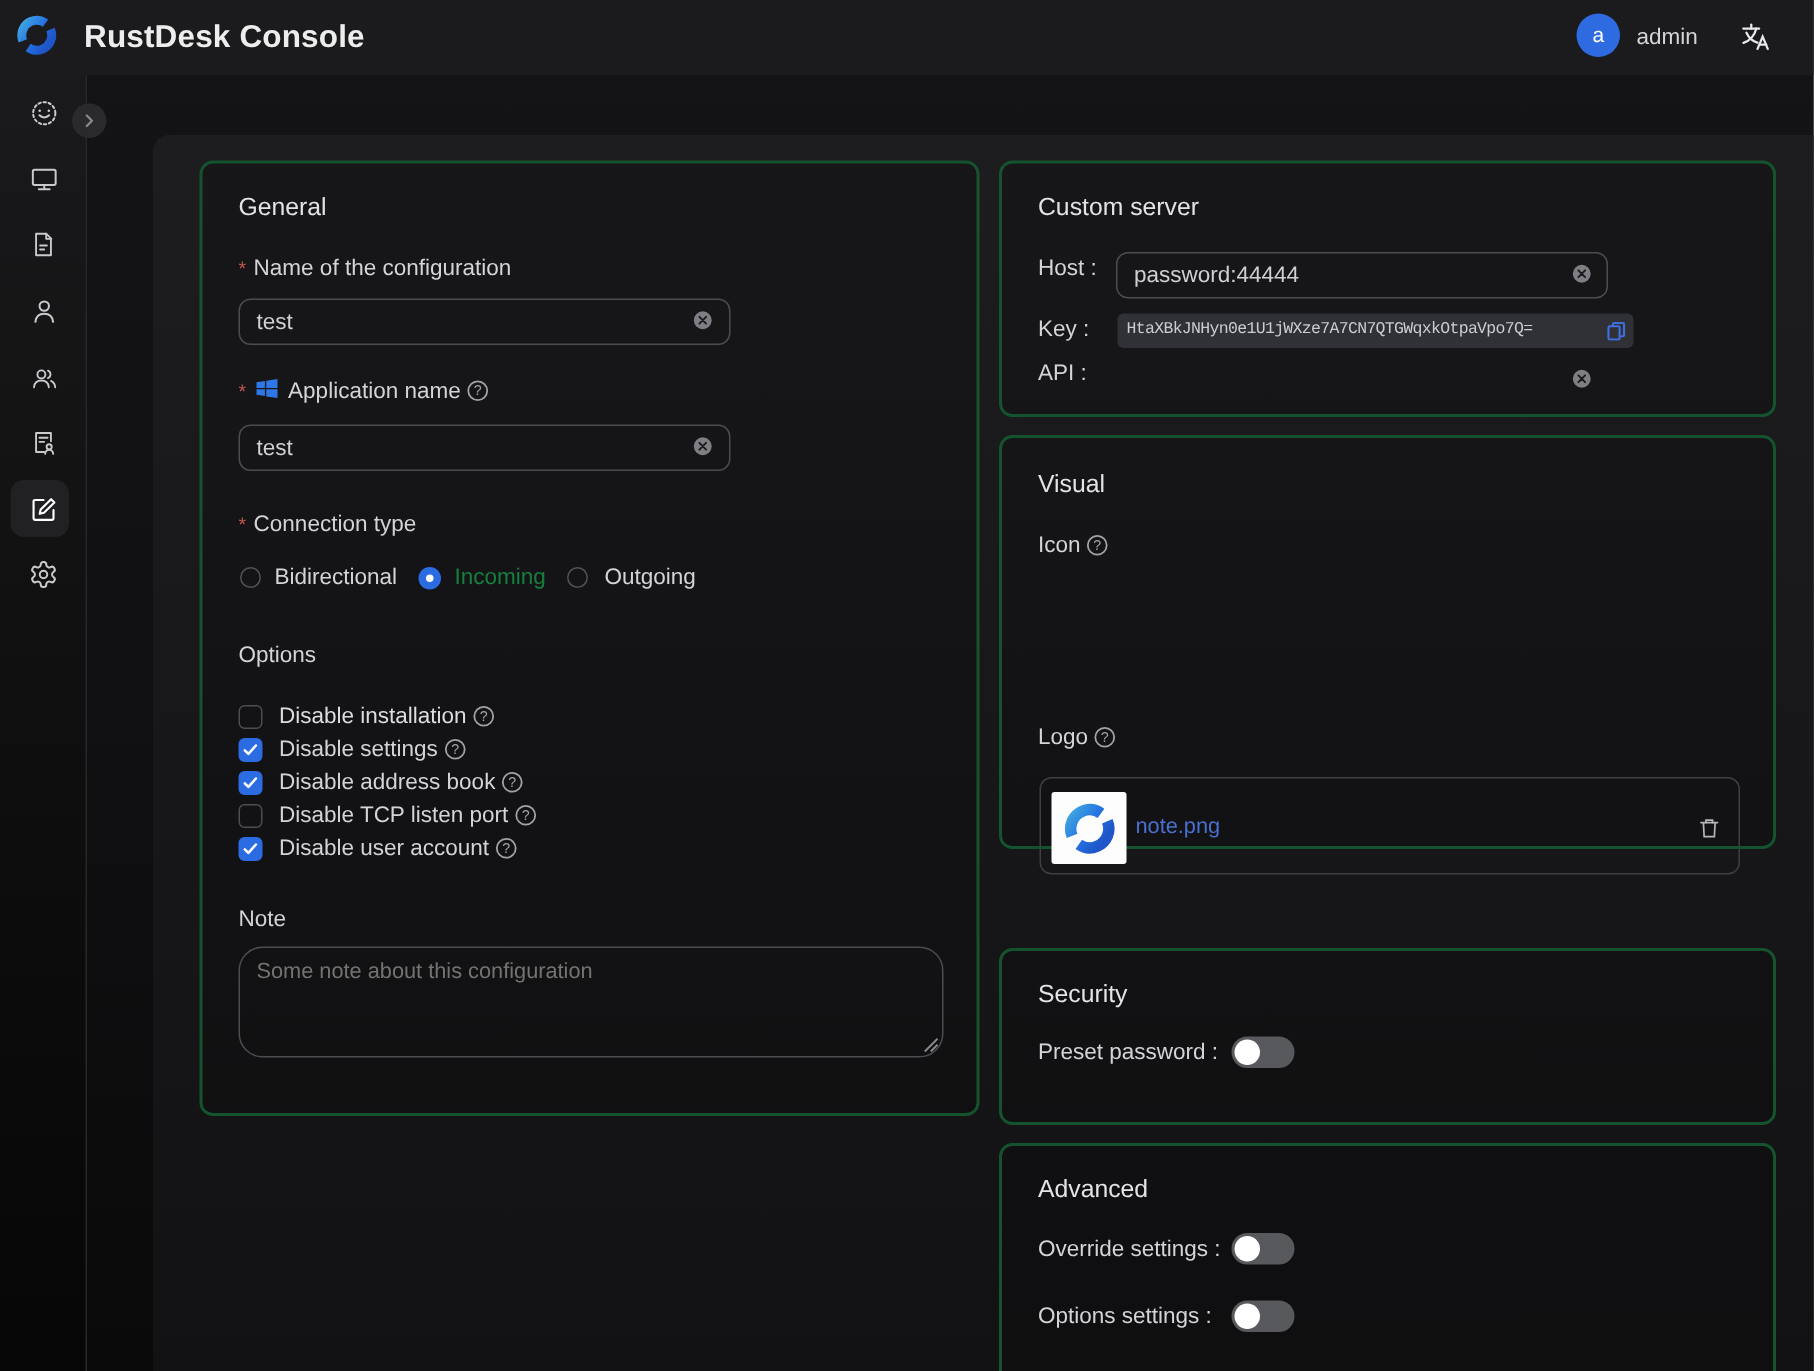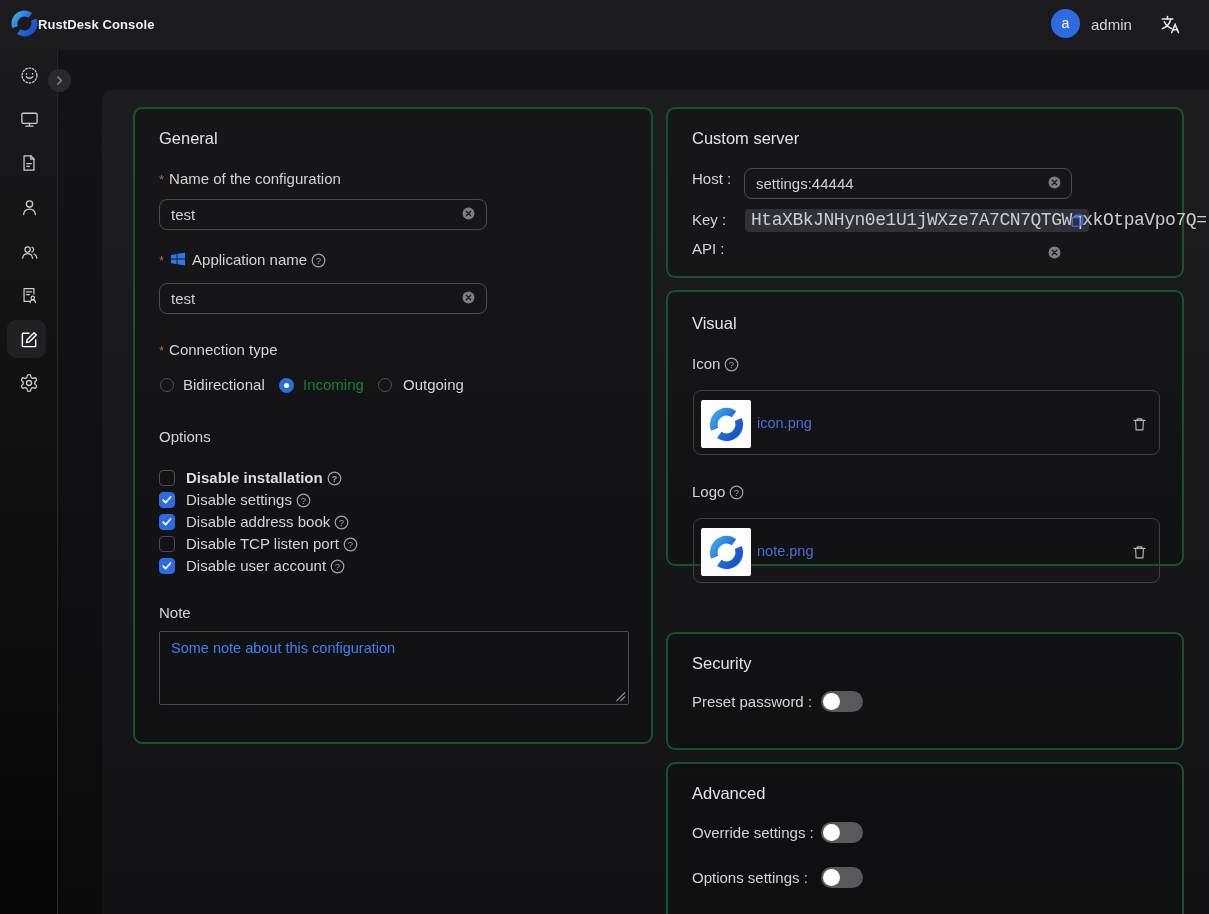--- a/index.html
+++ b/index.html
@@ -1,21 +1,21 @@
 <!DOCTYPE html>
 <html><head>
 <meta charset="utf-8">
 <style>
   * { margin:0; padding:0; box-sizing:border-box; }
   html,body { width:1209px; height:914px; overflow:hidden; background:linear-gradient(180deg,#141416 0%,#101012 55%,#0a0a0b 100%); font-family:"Liberation Sans", sans-serif; }
   .abs { position:absolute; }
 
   
   #header { position:absolute; left:0; top:0; width:1209px; height:50px; background:#1b1b1d; }
-  #header .title { position:absolute; left:38px; top:0; line-height:50px; font-size:13px; font-weight:700; color:#eceded; letter-spacing:.1px; }
+  #header .title { position:absolute; left:56px; top:0; line-height:50px; font-size:21px; font-weight:700; color:#eceded; letter-spacing:.1px; }
   #avatar { position:absolute; left:1051px; top:9px; width:29px; height:29px; border-radius:50%; background:#2f6be0; color:#fff; font-size:14px; text-align:center; line-height:29px; }
   #admin { position:absolute; left:1091px; top:0; line-height:50px; font-size:15px; color:#d4d5d7; }
 
   
   #sidebar { position:absolute; left:0; top:50px; width:58px; height:864px; background:linear-gradient(180deg,#1a1a1c 0%,#111112 40%,#060607 100%); border-right:1px solid #27272a; }
   .sicon { position:absolute; left:0; width:58px; height:36px; display:flex; align-items:center; justify-content:center; color:#c9cacc; }
   #active-box { position:absolute; left:7px; top:270px; width:39px; height:38px; background:#212124; border-radius:9px; }
 
   
   #chev { position:absolute; left:48px; top:69px; width:23px; height:23px; border-radius:50%; background:#2a2a2d; display:flex; align-items:center; justify-content:center; }
@@ -169,21 +169,21 @@
   <div class="radio" style="left:25px;top:269px"></div>
   <div class="lbl" style="left:48px;top:267px">Bidirectional</div>
   <div class="radio on" style="left:144px;top:269px"></div>
   <div class="lbl" style="left:168px;top:267px;color:#15803d">Incoming</div>
   <div class="radio" style="left:243px;top:269px"></div>
   <div class="lbl" style="left:268px;top:267px">Outgoing</div>
 
   <div class="lbl" style="left:24px;top:319px">Options</div>
 
   <div class="cb" style="top:361px"></div>
-  <div class="lbl" style="left:51px;top:360px;font-weight:700;color:#dcdde0">Disable installation<svg class="qm" width="15" height="15" viewBox="0 0 15 15" fill="none">
+  <div class="lbl" style="left:51px;top:360px;font-weight:400;color:#dcdde0">Disable installation<svg class="qm" width="15" height="15" viewBox="0 0 15 15" fill="none">
         <circle cx="7.5" cy="7.5" r="6.3" stroke="#a2a3a7" stroke-width="1.2"></circle>
         <text x="7.5" y="10.6" font-size="9.5" fill="#a2a3a7" text-anchor="middle" font-family="Liberation Sans">?</text>
       </svg></div>
   <div class="cb on" style="top:383px"><svg width="14" height="14" viewBox="0 0 14 14">
         <path d="M3.2 7.2l2.4 2.4 5-5.6" fill="none" stroke="#fff" stroke-width="1.7" stroke-linecap="round" stroke-linejoin="round"></path>
       </svg></div>
   <div class="lbl" style="left:51px;top:382px">Disable settings<svg class="qm" width="15" height="15" viewBox="0 0 15 15" fill="none">
         <circle cx="7.5" cy="7.5" r="6.3" stroke="#a2a3a7" stroke-width="1.2"></circle>
         <text x="7.5" y="10.6" font-size="9.5" fill="#a2a3a7" text-anchor="middle" font-family="Liberation Sans">?</text>
       </svg></div>
@@ -201,70 +201,55 @@
       </svg></div>
   <div class="cb on" style="top:449px"><svg width="14" height="14" viewBox="0 0 14 14">
         <path d="M3.2 7.2l2.4 2.4 5-5.6" fill="none" stroke="#fff" stroke-width="1.7" stroke-linecap="round" stroke-linejoin="round"></path>
       </svg></div>
   <div class="lbl" style="left:51px;top:448px">Disable user account<svg class="qm" width="15" height="15" viewBox="0 0 15 15" fill="none">
         <circle cx="7.5" cy="7.5" r="6.3" stroke="#a2a3a7" stroke-width="1.2"></circle>
         <text x="7.5" y="10.6" font-size="9.5" fill="#a2a3a7" text-anchor="middle" font-family="Liberation Sans">?</text>
       </svg></div>
 
   <div class="lbl" style="left:24px;top:495px">Note</div>
-  <div class="abs" style="left:24px;top:522px;width:470px;height:74px;border:1px solid #4b4c50;border-radius:2px;color:#3b82f6;font-size:14.5px;padding:8px 11px">Some note about this configuration
+  <div class="abs" style="left:24px;top:522px;width:470px;height:74px;border:1px solid #4b4c50;border-radius:16px;color:#737373;font-size:14.5px;padding:8px 11px">Some note about this configuration
     <svg class="abs" style="right:2px;bottom:2px" width="11" height="11" viewBox="0 0 11 11" stroke="#8a8b90" stroke-width="1.2">
         <path d="M1.5 10 10 1.5M5.5 10 10 5.5"></path>
       </svg>
   </div>
 </div>
 
 <div class="card" style="left:666px;top:107px;width:518px;height:171px">
   <div class="ctitle" style="top:20px">Custom server</div>
   <div class="lbl" style="left:24px;top:61px">Host :</div>
-  <div class="inp" style="left:76px;top:59px;width:328px">settings:44444</div>
+  <div class="inp" style="left:76px;top:59px;width:328px">password:44444</div>
   <svg class="abs clearic" style="left:380px;top:67px" width="13" height="13" viewBox="0 0 14 14">
       <circle cx="7" cy="7" r="6.4" fill="#7e7f84"></circle>
       <path d="M4.6 4.6l4.8 4.8M9.4 4.6 4.6 9.4" stroke="#1b1b1d" stroke-width="1.4" stroke-linecap="round"></path>
     </svg>
   <div class="lbl" style="left:24px;top:102px">Key :</div>
-  <div class="abs" style="left:77px;top:100px;width:344px;height:23px;background:#303136;border-radius:4px;font-family:'Liberation Mono',monospace;font-size:18px;color:#cbccce;line-height:23px;padding-left:6px;letter-spacing:-0.45px">HtaXBkJNHyn0e1U1jWXze7A7CN7QTGWqxkOtpaVpo7Q=
+  <div class="abs" style="left:77px;top:100px;width:344px;height:23px;background:#303136;border-radius:4px;font-family:'Liberation Mono',monospace;font-size:11px;color:#cbccce;line-height:23px;padding-left:6px;letter-spacing:-0.45px">HtaXBkJNHyn0e1U1jWXze7A7CN7QTGWqxkOtpaVpo7Q=
     <svg class="abs" style="right:5px;top:5px" width="13" height="13" viewBox="0 0 14 14" fill="none" stroke="#3d6fe0" stroke-width="1.5">
         <rect x="4.6" y="1.4" width="8" height="9.6" rx="1"></rect>
         <rect x="1.4" y="3.8" width="8" height="9.6" rx="1" fill="#303136"></rect>
       </svg>
   </div>
   <div class="lbl" style="left:24px;top:131px">API :</div>
   <svg class="abs clearic" style="left:380px;top:137px" width="13" height="13" viewBox="0 0 14 14">
       <circle cx="7" cy="7" r="6.4" fill="#7e7f84"></circle>
       <path d="M4.6 4.6l4.8 4.8M9.4 4.6 4.6 9.4" stroke="#1b1b1d" stroke-width="1.4" stroke-linecap="round"></path>
     </svg>
 </div>
 
 <div class="card" style="left:666px;top:290px;width:518px;height:276px">
   <div class="ctitle" style="top:22px">Visual</div>
   <div class="lbl" style="left:24px;top:63px">Icon<svg class="qm" width="15" height="15" viewBox="0 0 15 15" fill="none">
         <circle cx="7.5" cy="7.5" r="6.3" stroke="#a2a3a7" stroke-width="1.2"></circle>
         <text x="7.5" y="10.6" font-size="9.5" fill="#a2a3a7" text-anchor="middle" font-family="Liberation Sans">?</text>
       </svg></div>
-  <div class="filebox" style="top:98px">
-    <div class="thumb">
-      <svg width="37" height="37" viewBox="0 0 32 32">
-          <g transform="rotate(-23 16 16)">
-            <circle cx="16" cy="16" r="11" fill="none" stroke="url(#lg1)" stroke-width="6.6" stroke-dasharray="28.2 6.35 28.2 6.35"></circle>
-          </g>
-        </svg>
-    </div>
-    <div class="flink">icon.png</div>
-    <svg class="trash" width="13" height="14" viewBox="0 0 13 14" fill="none" stroke="currentColor" stroke-width="1.15" stroke-linecap="round">
-        <path d="M1 3.4h11"></path>
-        <path d="M4.3 3.4V1.8h4.4v1.6"></path>
-        <path d="M2.6 3.6l.5 9.2h6.8l.5-9.2"></path>
-      </svg>
-  </div>
   <div class="lbl" style="left:24px;top:191px">Logo<svg class="qm" width="15" height="15" viewBox="0 0 15 15" fill="none">
         <circle cx="7.5" cy="7.5" r="6.3" stroke="#a2a3a7" stroke-width="1.2"></circle>
         <text x="7.5" y="10.6" font-size="9.5" fill="#a2a3a7" text-anchor="middle" font-family="Liberation Sans">?</text>
       </svg></div>
   <div class="filebox" style="top:226px">
     <div class="thumb">
       <svg width="37" height="37" viewBox="0 0 32 32">
           <g transform="rotate(-23 16 16)">
             <circle cx="16" cy="16" r="11" fill="none" stroke="url(#lg1)" stroke-width="6.6" stroke-dasharray="28.2 6.35 28.2 6.35"></circle>
           </g>

